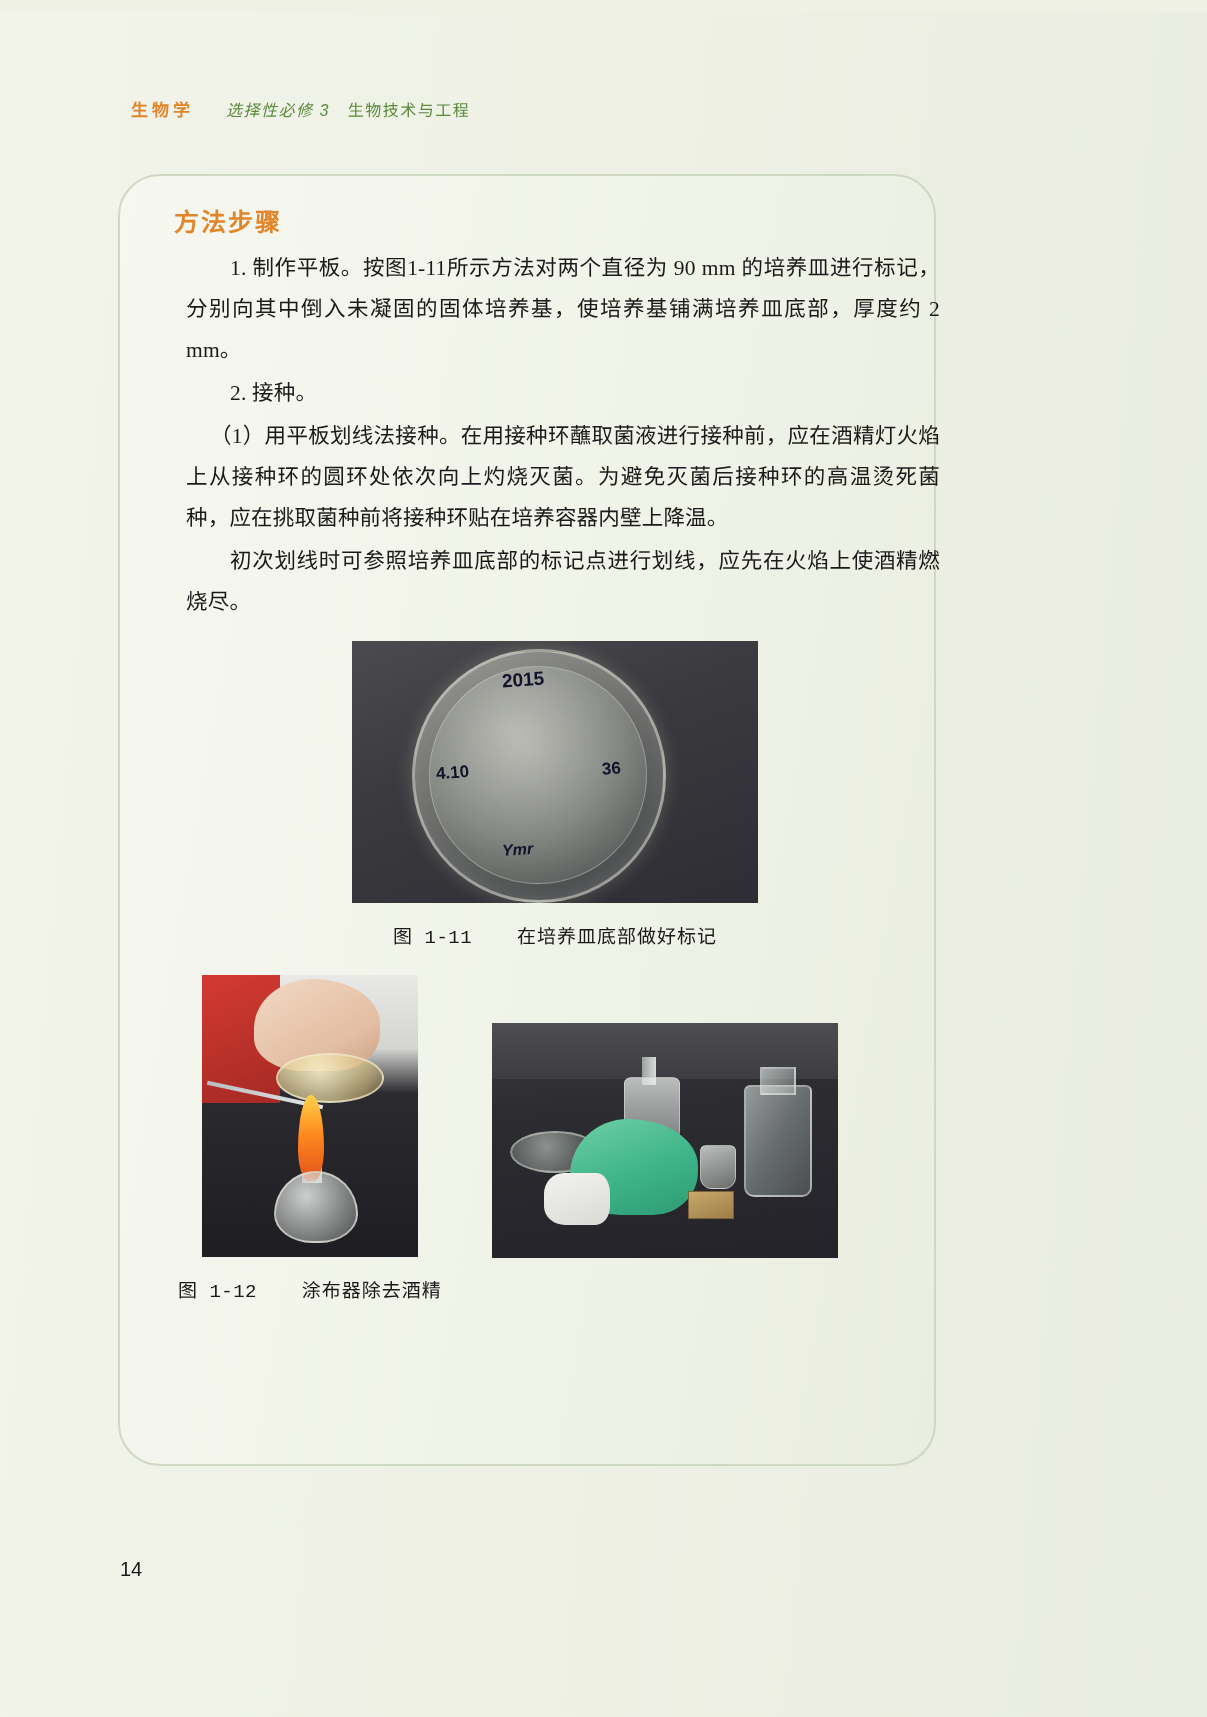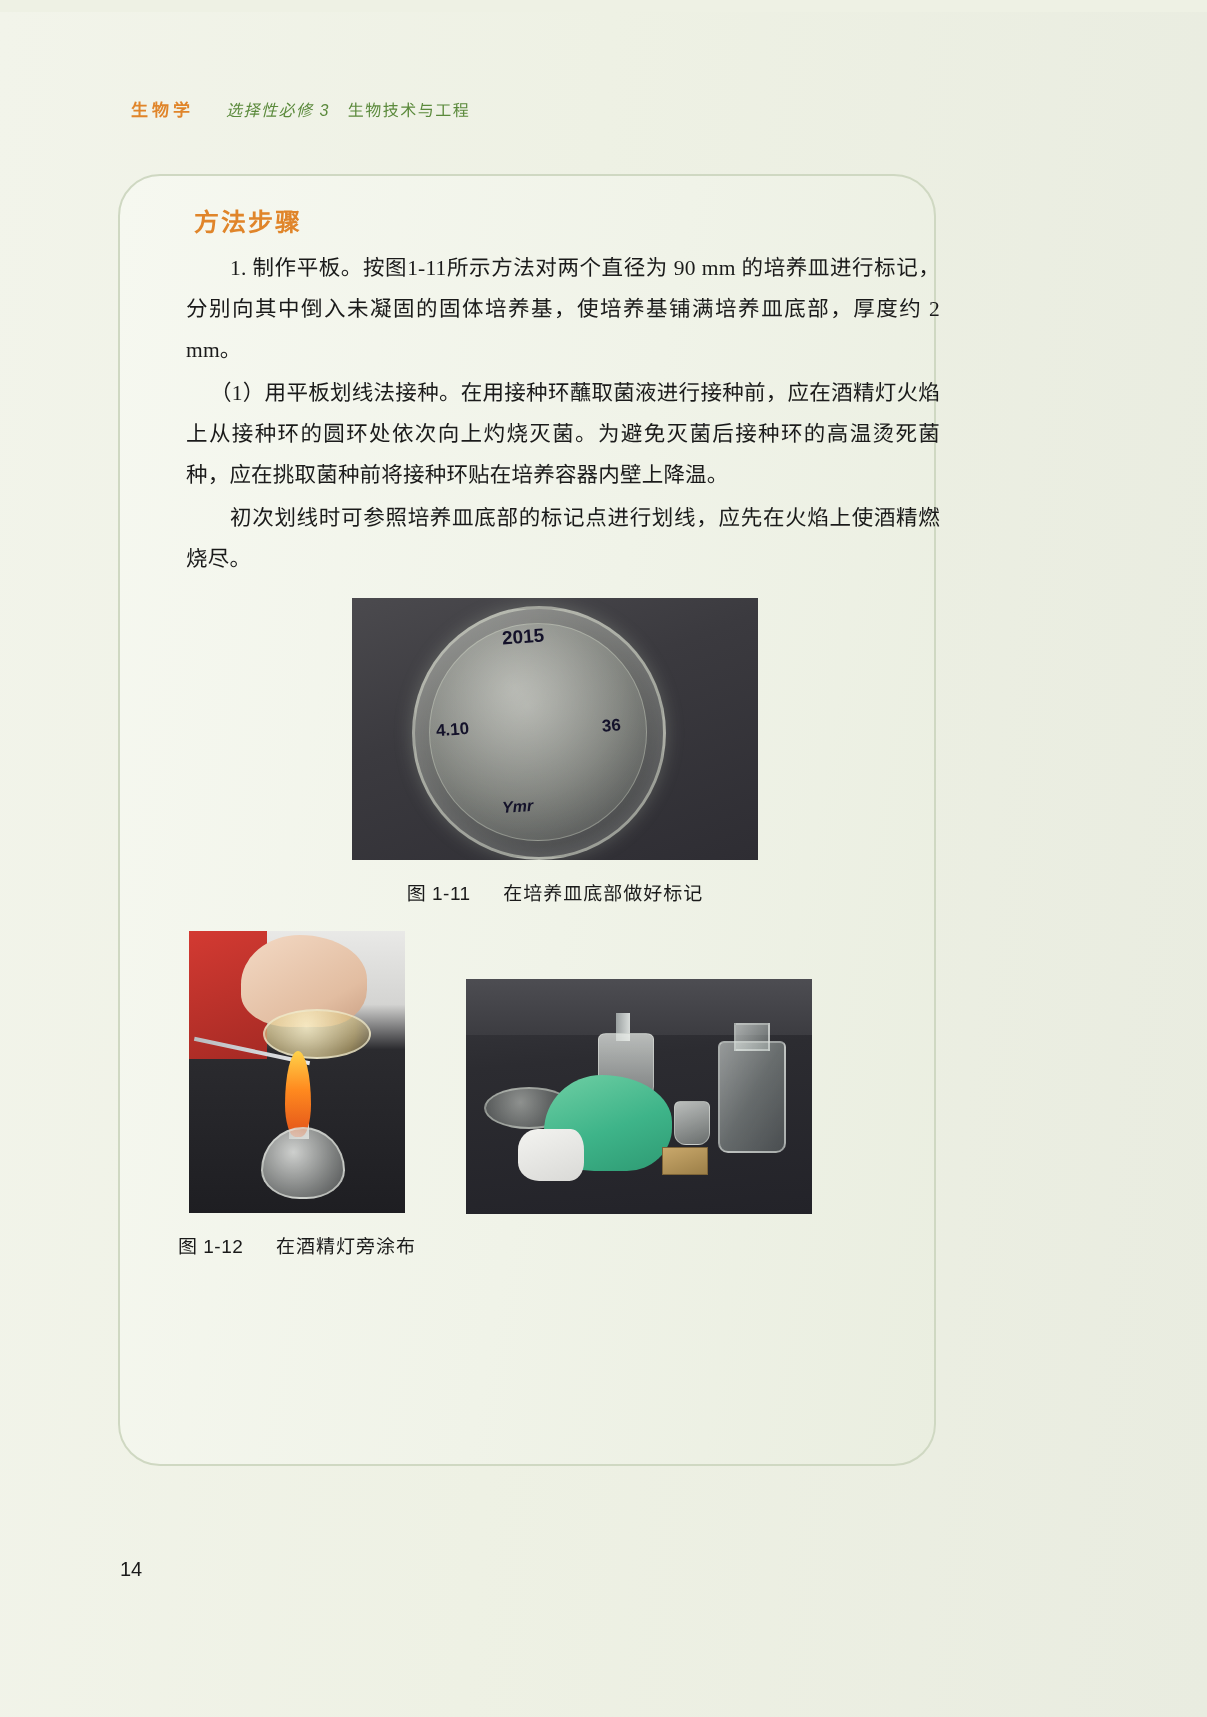--- a/index.html
+++ b/index.html
@@ -73,21 +73,21 @@
   }
 
   .content {
     position: absolute;
     left: 170px;
     top: 190px;
     width: 770px;
   }
 
   h2.section-title {
-    margin: 0 0 10px 24px;
+    margin: 0 0 10px 4px;
     font-family: "Liberation Sans", sans-serif;
     font-size: 25px;
     font-weight: bold;
     color: #e0852a;
     letter-spacing: 2px;
   }
 
   p.body {
     margin: 0 0 2px 16px;
     font-size: 21.5px;
@@ -109,21 +109,21 @@
     display: inline-block;
     position: relative;
     overflow: hidden;
     background: #222;
   }
   .fig-caption {
     font-size: 19px;
     color: #1a1a1a;
     margin-top: 14px;
     letter-spacing: 1px;
-    font-family: Liberation Sans, sans-serif;
+    font-family: Liberation Mono, monospace;
   }
   .fig-caption .fignum { letter-spacing: 0.5px; }
   .fig-caption .capgap { display:inline-block; width: 20px; }
 
   
   .photo-dish {
     width: 406px;
     height: 262px;
     background: linear-gradient(160deg, #4b4a4e 0%, #3b3a3f 40%, #2e2d33 100%);
   }
@@ -291,20 +291,21 @@
     <span class="rh-title">生物技术与工程</span>
   </div>
 
   <div class="panel"></div>
 
   <div class="content">
 
     <h2 class="section-title">方法步骤</h2>
 
     <p class="body indent2">1. 制作平板。按图1-11所示方法对两个直径为 90 mm 的培养皿进行标记，分别向其中倒入未凝固的固体培养基，使培养基铺满培养皿底部，厚度约 2 mm。</p>
+    <p class="body indent2">2. 接种。</p>
     <p class="body indent1">（1）用平板划线法接种。在用接种环蘸取菌液进行接种前，应在酒精灯火焰上从接种环的圆环处依次向上灼烧灭菌。为避免灭菌后接种环的高温烫死菌种，应在挑取菌种前将接种环贴在培养容器内壁上降温。</p>
     <p class="body indent2">初次划线时可参照培养皿底部的标记点进行划线，应先在火焰上使酒精燃烧尽。</p>
 
     <div class="figure-block">
       <div class="photo photo-dish">
         <div class="dish-outer">
           <div class="dish-inner"></div>
         </div>
         <span class="dish-mark mark-year">2015</span>
         <span class="dish-mark mark-date">4.10</span>
@@ -327,21 +328,21 @@
           <div class="fl-hand"></div>
           <div class="fl-dish"></div>
           <div class="fl-rod"></div>
           <div class="fl-neck"></div>
           <div class="fl-flame"></div>
           <div class="fl-burner"></div>
         </div>
         <div class="fig-caption">
           <span class="fignum">图 1-12</span>
           <span class="capgap"></span>
-          <span>在酒精灯旁涂布</span>
+          <span>涂布器除去酒精</span>
         </div>
       </div>
 
       <div class="col second">
         <div class="photo photo-bench">
           <div class="bn-wall"></div>
           <div class="bn-dish"></div>
           <div class="bn-burner-top"></div>
           <div class="bn-burner"></div>
           <div class="bn-glove"></div>

